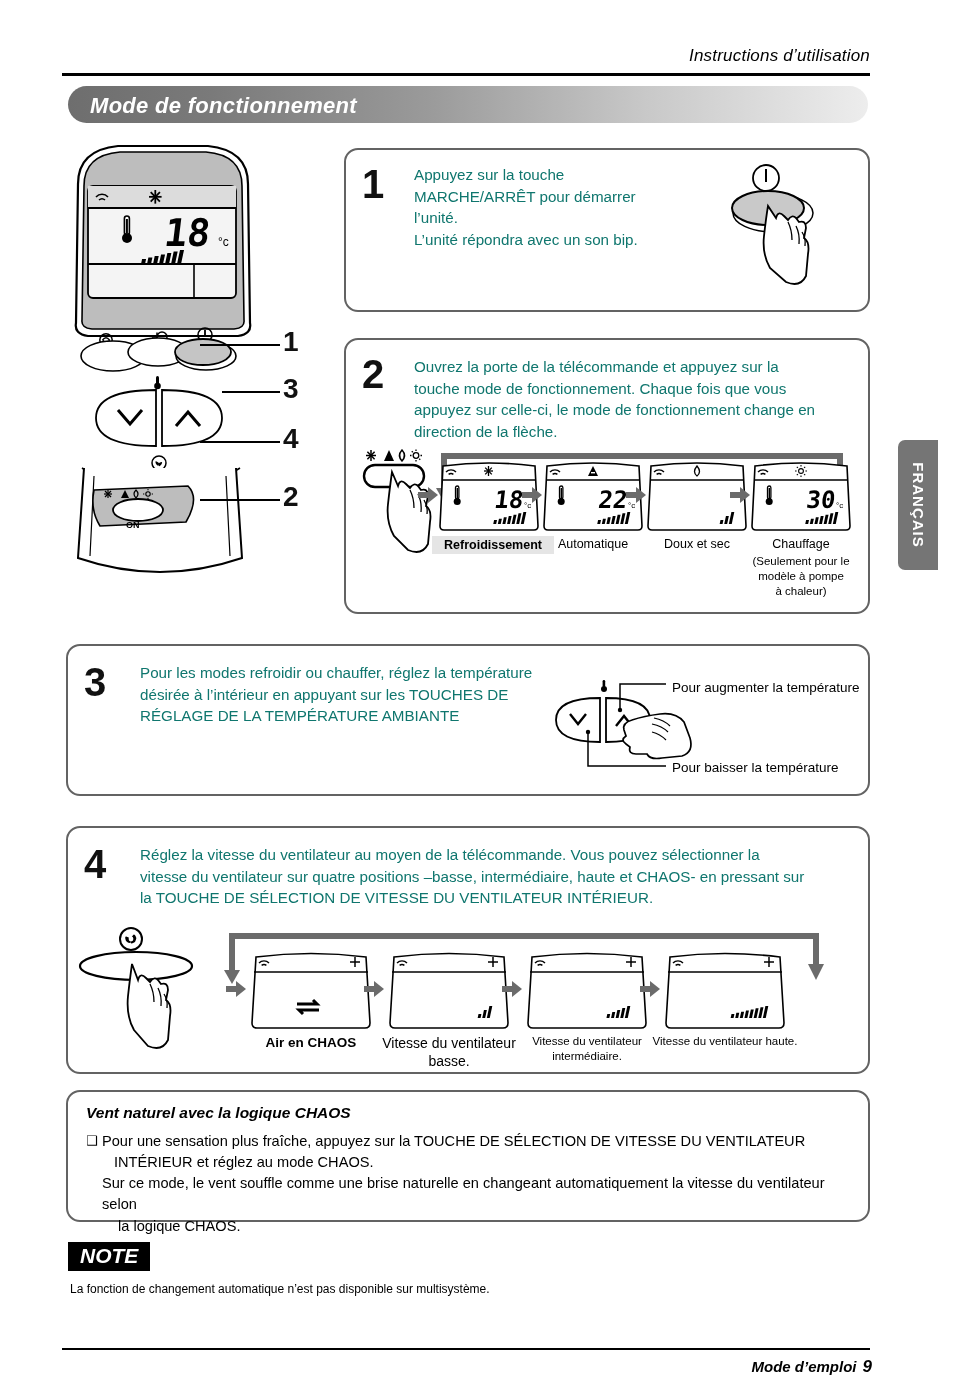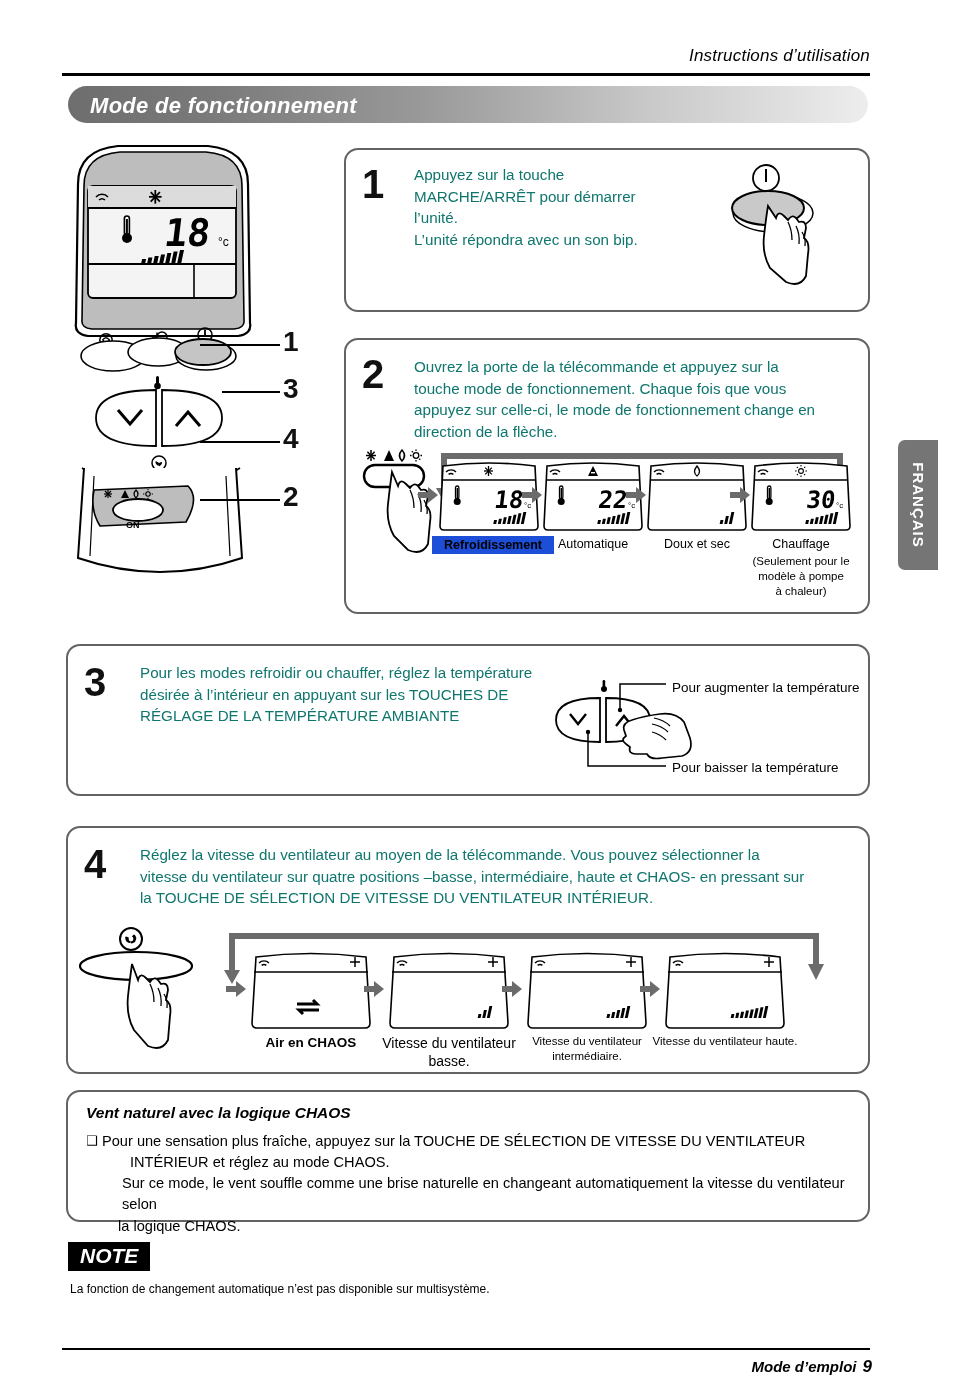--- a/index.html
+++ b/index.html
@@ -48,21 +48,21 @@
   }
   .steptxt{
     position:absolute;font-size:15.2px;line-height:1.42;color:#0f766e;
   }
 
   
   #remote{position:absolute;left:60px;top:138px;}
   .cap{
     position:absolute;text-align:center;font-size:12.5px;line-height:1.3;
   }
-  .cap.hl{background:#1d4ed8;font-weight:bold;padding:1px 4px;}
+  .cap.hl{background:#e5e5e5;font-weight:bold;padding:1px 4px;}
 
   
   .note-badge{
     position:absolute;background:#000;color:#fff;font-style:italic;font-weight:bold;
     font-size:21px;padding:2px 12px 3px 12px;
   }
   .note-text{position:absolute;font-size:12px;}
 
   
   .foot-rule{position:absolute;left:62px;top:1348px;width:808px;height:2px;background:#000;}
@@ -536,22 +536,22 @@
               font-size:11.5px;font-weight:normal;">Vitesse du ventilateur intermédiaire.</div>
     <div class="cap" style="left:652px;top:1034px;width:146px;
               font-size:11.5px;font-weight:normal;">Vitesse du ventilateur haute.</div>
   </div>
 
 <div class="box" style="left:66px;top:1090px;width:800px;height:128px;">
   <div class="chaos-title" style="left:18px;top:12px;">Vent naturel avec la logique CHAOS</div>
   <div class="sqbullet" style="left:18px;top:41px;">❑</div>
   <div class="chaos-body" style="left:34px;top:39px;width:756px;">
     <div>Pour une sensation plus fraîche, appuyez sur la TOUCHE DE SÉLECTION DE VITESSE DU VENTILATEUR</div>
-    <div style="margin-left:28px;">INTÉRIEUR et réglez au mode CHAOS.</div>
-    <div style="margin-left:20px;">Sur ce mode, le vent souffle comme une brise naturelle en changeant automatiquement la vitesse du ventilateur selon</div>
+    <div style="margin-left:12px;">INTÉRIEUR et réglez au mode CHAOS.</div>
+    <div style="margin-left:0;">Sur ce mode, le vent souffle comme une brise naturelle en changeant automatiquement la vitesse du ventilateur selon</div>
     <div style="margin-left:16px;">la logique CHAOS.</div>
   </div>
 </div>
 
 <div class="note-badge" style="left:68px;top:1242px;">NOTE</div>
 <div class="note-text" style="left:70px;top:1282px;">La fonction de changement automatique n’est pas disponible sur multisystème.</div>
 
 <div class="foot-rule"></div>
 <div class="foot-txt">
   <span>Mode d’emploi</span><b>9</b>

